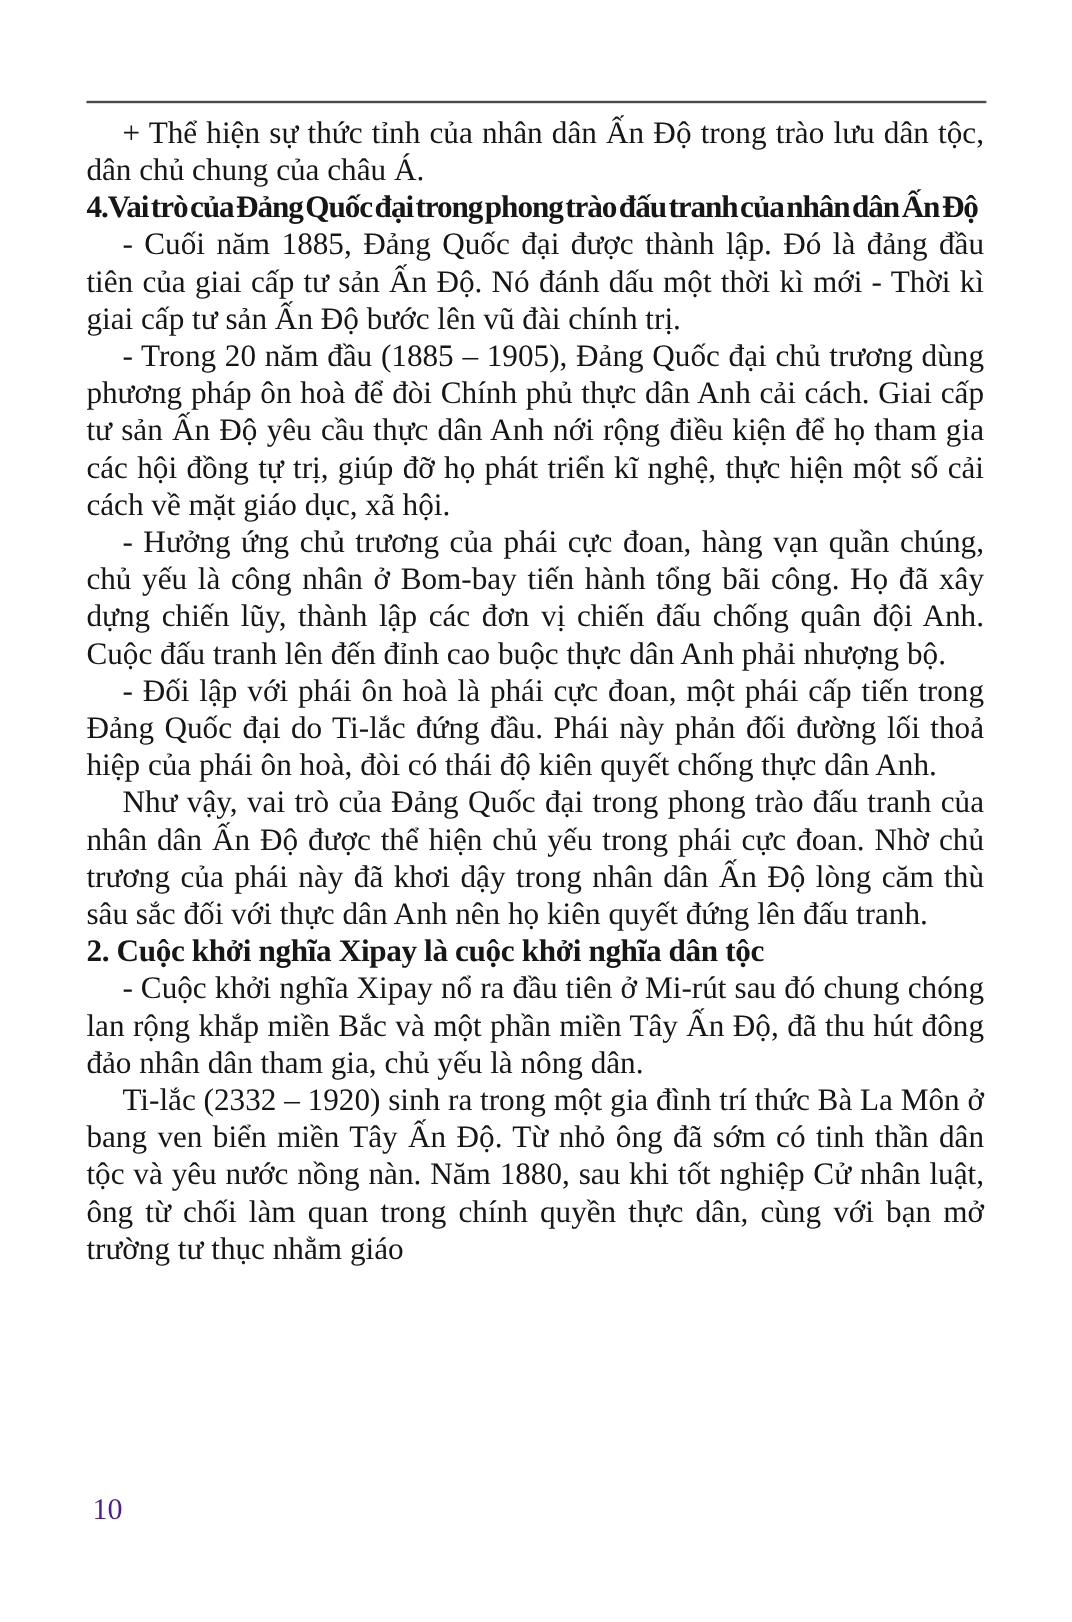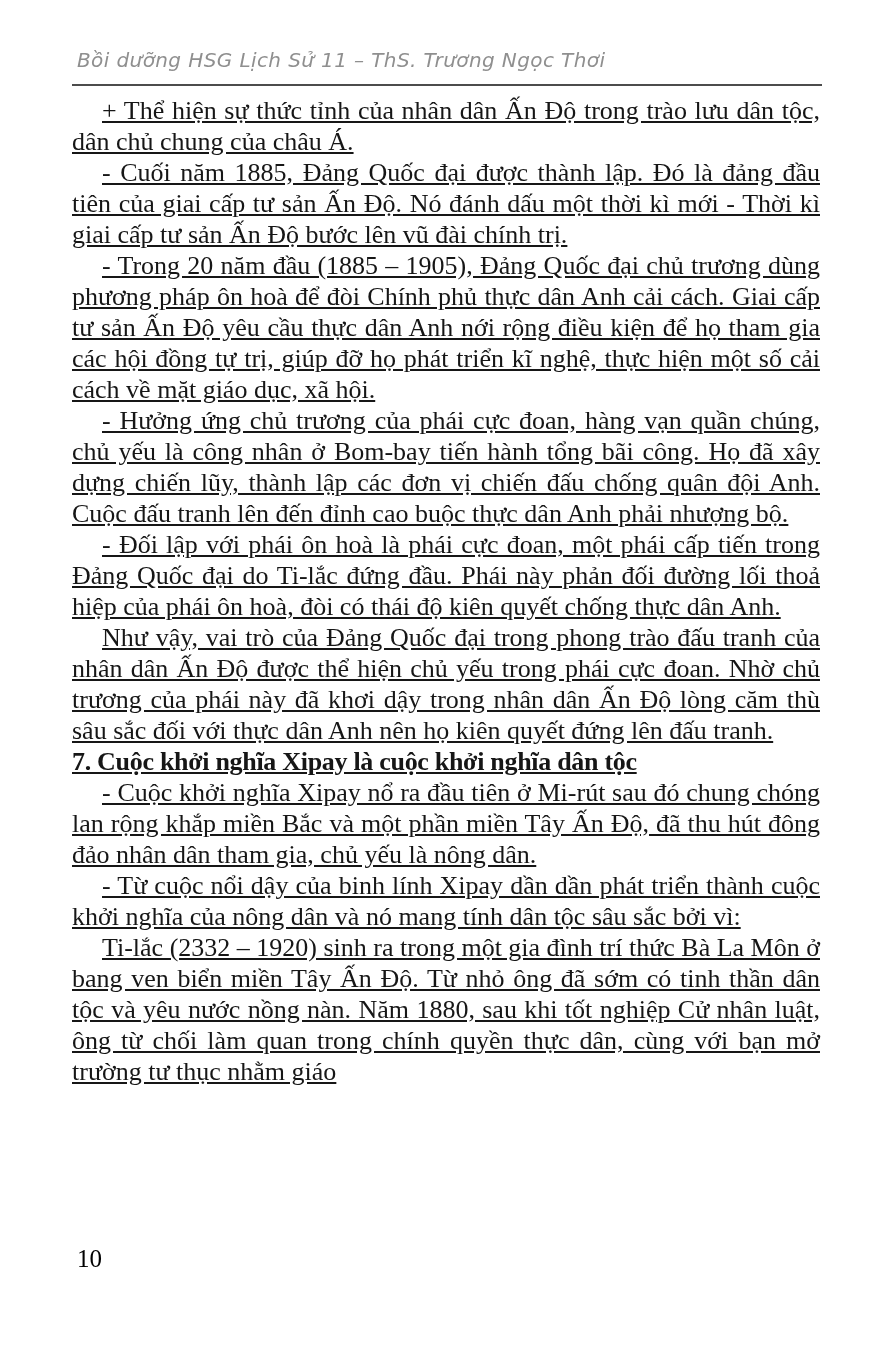--- a/index.html
+++ b/index.html
@@ -40,59 +40,57 @@
     left: 72px;
     top: 95px;
     width: 748px;
     font-size: 26px;
     line-height: 31px;
     text-align: justify;
   }
   .content p {
     margin: 0;
     padding: 0;
-    text-decoration: underline;
   }
   .para {
     text-indent: 30px;
   }
   .heading {
     font-weight: bold;
     letter-spacing: -0.3px;
     text-indent: 0;
   }
   .heading.tight {
     letter-spacing: -0.9px;
     word-spacing: -3.5px;
   }
   .page-number {
     position: absolute;
     left: 77px;
     top: 1243px;
     font-size: 25px;
     line-height: 31px;
-    color: #000000;
+    color: #4c1d95;
   }
 </style>
 </head>
 <body>
 
 <div class="page">
 
-  <div class="header-title">Bồi dưỡng HSG Lịch Sử 11 – ThS. Trương Ngọc Thơi</div>
   <div class="header-rule"></div>
 
   <div class="content">
     <p class="para">+ Thể hiện sự thức tỉnh của nhân dân Ấn Độ trong trào lưu dân tộc, dân chủ chung của châu Á.</p>
+    <p class="heading tight">4.Vai trò của Đảng Quốc đại trong phong trào đấu tranh của nhân dân Ấn Độ</p>
     <p class="para">- Cuối năm 1885, Đảng Quốc đại được thành lập. Đó là đảng đầu tiên của giai cấp tư sản Ấn Độ. Nó đánh dấu một thời kì mới - Thời kì giai cấp tư sản Ấn Độ bước lên vũ đài chính trị.</p>
     <p class="para">- Trong 20 năm đầu (1885 – 1905), Đảng Quốc đại chủ trương dùng phương pháp ôn hoà để đòi Chính phủ thực dân Anh cải cách. Giai cấp tư sản Ấn Độ yêu cầu thực dân Anh nới rộng điều kiện để họ tham gia các hội đồng tự trị, giúp đỡ họ phát triển kĩ nghệ, thực hiện một số cải cách về mặt giáo dục, xã hội.</p>
     <p class="para">- Hưởng ứng chủ trương của phái cực đoan, hàng vạn quần chúng, chủ yếu là công nhân ở Bom-bay tiến hành tổng bãi công. Họ đã xây dựng chiến lũy, thành lập các đơn vị chiến đấu chống quân đội Anh. Cuộc đấu tranh lên đến đỉnh cao buộc thực dân Anh phải nhượng bộ.</p>
     <p class="para">- Đối lập với phái ôn hoà là phái cực đoan, một phái cấp tiến trong Đảng Quốc đại do Ti-lắc đứng đầu. Phái này phản đối đường lối thoả hiệp của phái ôn hoà, đòi có thái độ kiên quyết chống thực dân Anh.</p>
     <p class="para">Như vậy, vai trò của Đảng Quốc đại trong phong trào đấu tranh của nhân dân Ấn Độ được thể hiện chủ yếu trong phái cực đoan. Nhờ chủ trương của phái này đã khơi dậy trong nhân dân Ấn Độ lòng căm thù sâu sắc đối với thực dân Anh nên họ kiên quyết đứng lên đấu tranh.</p>
-    <p class="heading">7. Cuộc khởi nghĩa Xipay là cuộc khởi nghĩa dân tộc</p>
+    <p class="heading">2. Cuộc khởi nghĩa Xipay là cuộc khởi nghĩa dân tộc</p>
     <p class="para">- Cuộc khởi nghĩa Xipay nổ ra đầu tiên ở Mi-rút sau đó chung chóng lan rộng khắp miền Bắc và một phần miền Tây Ấn Độ, đã thu hút đông đảo nhân dân tham gia, chủ yếu là nông dân.</p>
-    <p class="para">- Từ cuộc nổi dậy của binh lính Xipay dần dần phát triển thành cuộc khởi nghĩa của nông dân và nó mang tính dân tộc sâu sắc bởi vì:</p>
     <p class="para">Ti-lắc (2332 – 1920) sinh ra trong một gia đình trí thức Bà La Môn ở bang ven biển miền Tây Ấn Độ. Từ nhỏ ông đã sớm có tinh thần dân tộc và yêu nước nồng nàn. Năm 1880, sau khi tốt nghiệp Cử nhân luật, ông từ chối làm quan trong chính quyền thực dân, cùng với bạn mở trường tư thục nhằm giáo</p>
   </div>
 
   <div class="page-number">10</div>
 
 </div>
 
 </body></html>

